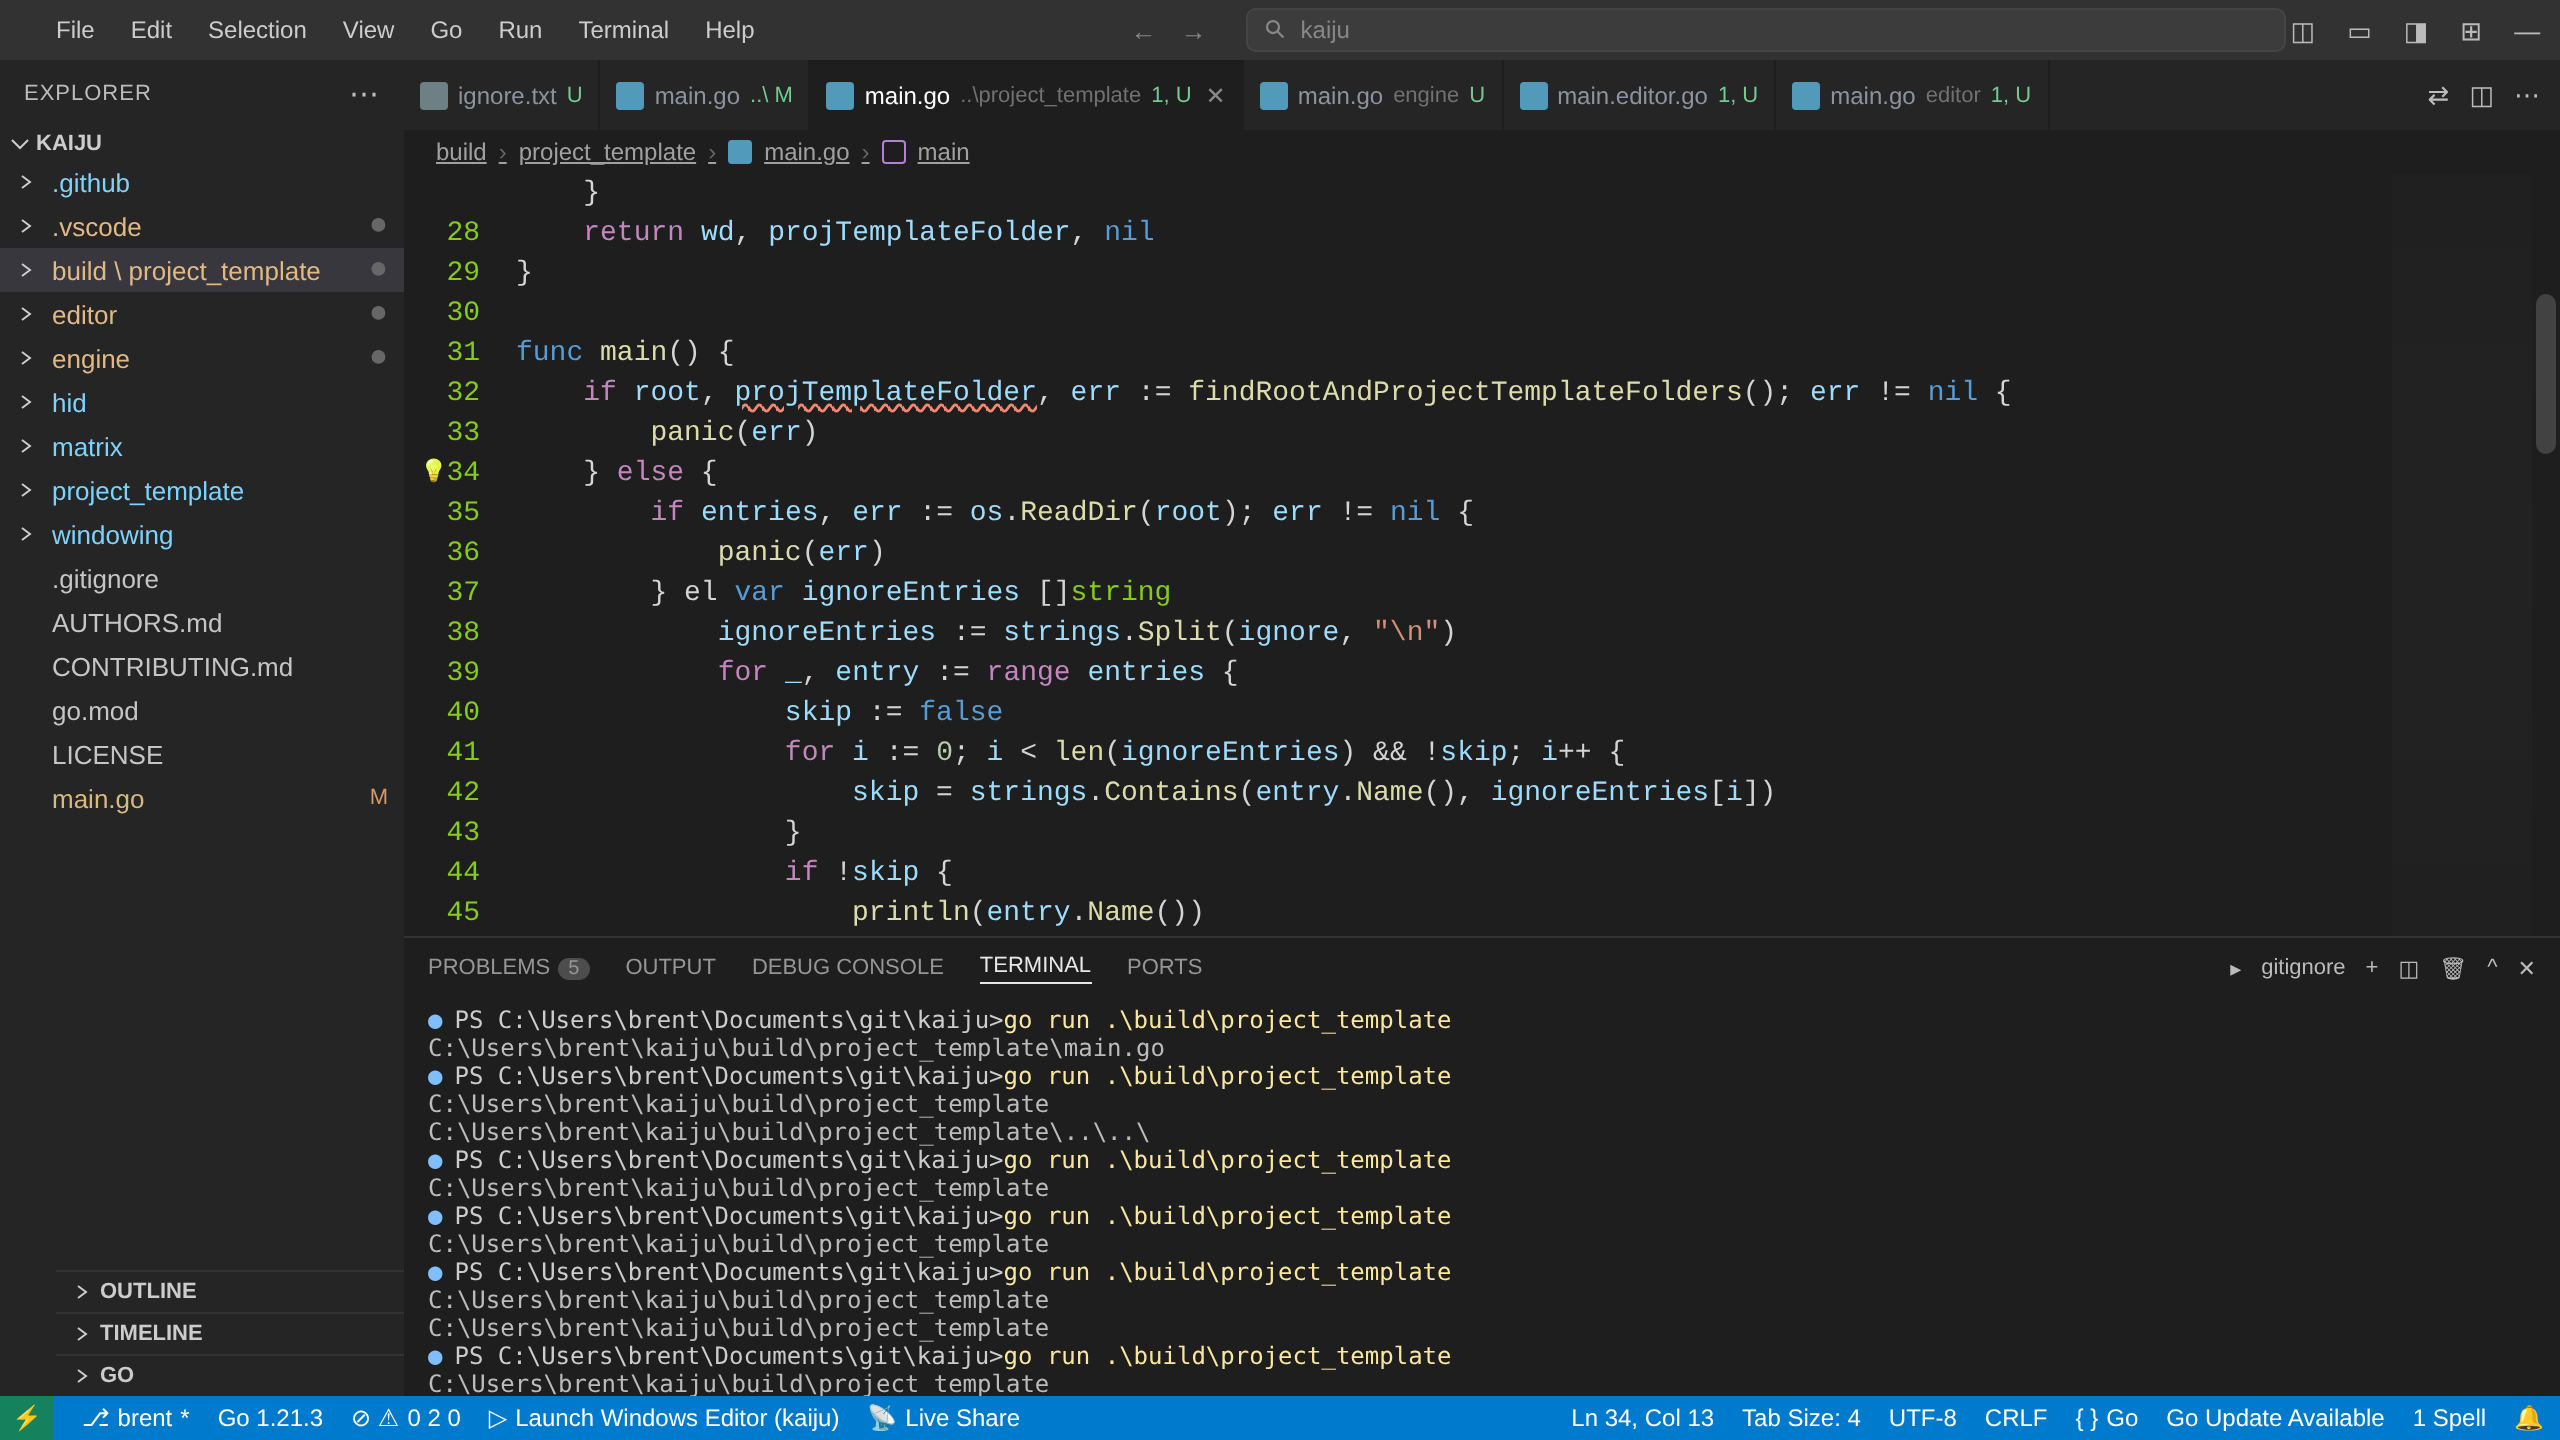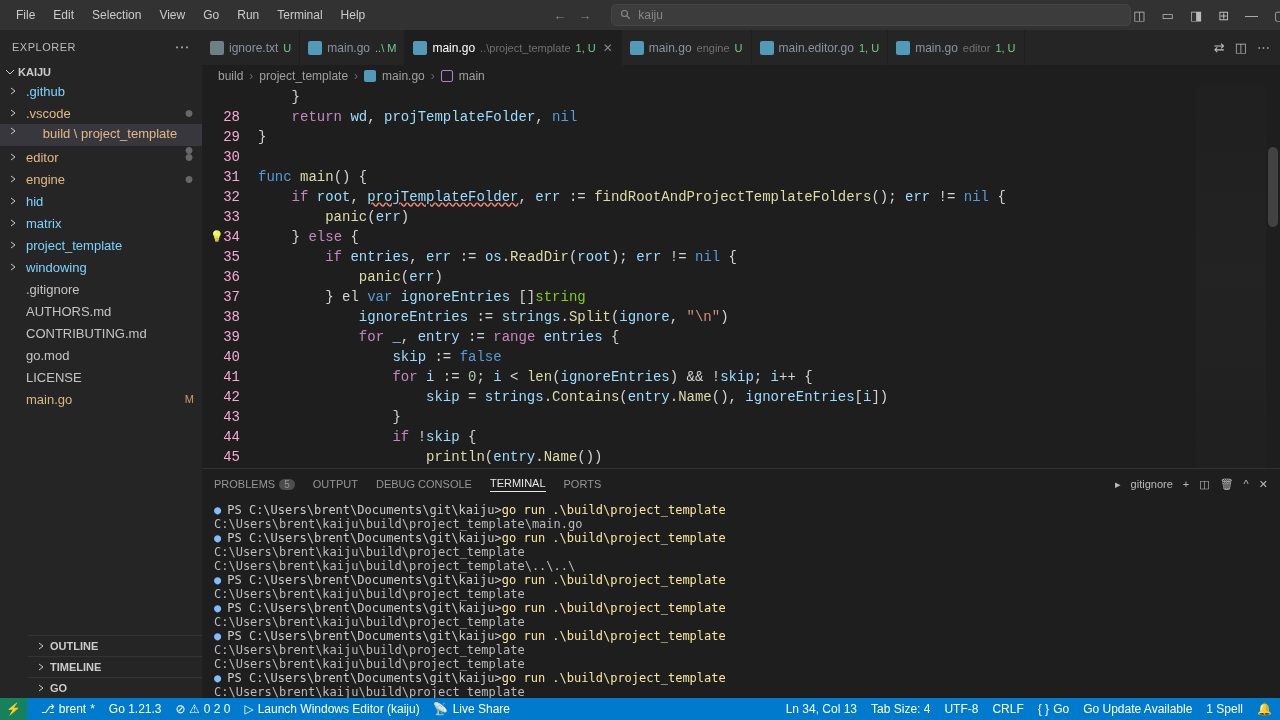--- a/index.html
+++ b/index.html
@@ -1,61 +1,61 @@
 <!DOCTYPE html>
 <html><head>
 <meta charset="utf-8">
 <style>
 * { margin: 0; padding: 0; box-sizing: border-box; }
 body { font-family: 'Segoe UI', sans-serif; background: #1e1e1e; color: #cccccc; font-size: 13px; overflow: hidden; width: 1280px; height: 720px; }
-.titlebar { height: 30px; background: #323233; display: flex; align-items: center; padding: 0 8px; }
+.titlebar { height: 30px; background: #323233; display: flex; align-items: center; padding: 0 20px; }
 .menu { display: flex; gap: 2px; }
 .menu-item { padding: 4px 8px; cursor: pointer; font-size: 12px; }
 .nav-arrows { display: flex; margin-left: 180px; gap: 12px; }
 .nav-arrow { color: #888; cursor: pointer; }
 .search-center { margin-left: 20px; flex: 1; display: flex; justify-content: center; }
 .search-box { width: 520px; background: #3c3c3c; border: 1px solid #454545; border-radius: 5px; height: 22px; display: flex; align-items: center; padding: 0 8px; color: #888; font-size: 12px; }
 .search-box svg { margin-right: 6px; }
 .window-controls { display: flex; gap: 12px; margin-left: auto; color: #bbb; padding-right: 4px;}
 .window-controls span { cursor: pointer; padding: 2px; }
 .main-area { display: flex; height: calc(100% - 52px); }
 .sidebar { width: 202px; background: #252526; display: flex; flex-direction: column; }
 .sidebar-title { padding: 8px 12px; font-size: 11px; letter-spacing: 0.5px; color: #bbbbbb; display: flex; justify-content: space-between; align-items: center;}
 .sidebar-dots { color: #bbb; cursor: pointer; font-size: 15px;}
 .tree-root { padding: 2px 8px 2px 4px; display: flex; align-items: center; font-size: 11px; font-weight: bold; cursor: pointer; }
 .tree-root svg { margin-right: 2px; }
 .tree { flex: 1; overflow-y: auto; font-size: 13px;}
 .tree-item { padding: 2px 8px 2px 22px; display: flex; align-items: center; cursor: pointer; height: 22px; position: relative;}
 .tree-item svg.chev { position: absolute; left: 8px; }
-.tree-item.selected { background: #37373d; flex-direction: column; }
+.tree-item.selected { background: #37373d; }
 .tree-item.folder { color: #cccccc;}
 .tree-item .git-dot { margin-left: auto; color: #676767; font-size: 16px;}
 .tree-item .git-m { margin-left: auto; color: #d19a66; font-size: 11px;}
 .tree-label { margin-left: 4px; color: #c5c5c5;}
 .tree-label.folder { color: #7dd3fc; }
 .tree-label.mod { color: #d7ba7d;}
 .tree-label.modfolder { color: #e2b885;}
 .sidebar-panel { padding: 4px 8px; font-size: 11px; font-weight: bold; border-top: 1px solid #333; display: flex; align-items: center; cursor: pointer; margin-left: 28px;}
 .sidebar-panel svg { margin-right: 4px;}
 .editor-area { flex: 1; display: flex; flex-direction: column; background: #1e1e1e; position: relative;}
 .tabs { display: flex; background: #252526; height: 35px; align-items: stretch; }
 .tab { display: flex; align-items: center; padding: 0 8px; font-size: 12px; border-right: 1px solid #1e1e1e; cursor: pointer; gap: 5px; color: #8b949e;}
 .tab.active { background: #1e1e1e; color: #ffffff;}
 .tab .go-ico { width:14px; height:14px; background:#519aba; border-radius:2px; display:inline-block;}
 .tab .txt-ico { width:14px; height:14px; background:#6d8086; border-radius:2px;}
 .tab-dim { color: #717171; font-size: 11px;}
 .tab-badge { color: #73c990; font-size: 11px;}
 .tab-close { color: #888; margin-left: 2px;}
 .tab-actions { margin-left: auto; display: flex; align-items: center; gap: 10px; padding-right: 10px; color: #bbb;}
-.breadcrumbs { background: #1e1e1e; padding: 4px 16px; font-size: 12px; color: #a0a0a0; display: flex; align-items: center; gap: 6px;}
+.breadcrumbs { background: #1e1e1e; padding: 4px 16px; font-size: 12px; color: #a0a0a0; display: flex; align-items: center; gap: 6px; text-decoration: underline;}
 .breadcrumbs .crumb-sep { color: #666;}
 .go-ico-sm { width:12px; height:12px; background:#519aba; border-radius: 2px; display:inline-block;}
 .fn-ico { width:12px; height:12px; border:1px solid #b180d7; border-radius:2px; display:inline-block;}
 .code-area { flex: 1; display: flex; font-family: 'Consolas', 'Courier New', monospace; font-size: 14px; line-height: 20px; overflow: hidden; position: relative;}
-.gutter { width: 56px; text-align: right; padding-right: 18px; color: #f9a8d4; user-select: none; background: #1e1e1e;}
+.gutter { width: 56px; text-align: right; padding-right: 18px; color: #84cc16; user-select: none; background: #1e1e1e;}
 .gutter-line { height: 20px;}
 .gutter-line.hashint { position: relative;}
 .gutter-line.hashint::before { content:"💡"; position:absolute; left: 8px; font-size:11px; filter: sepia(1) saturate(3) hue-rotate(10deg);}
 .code-content { flex: 1; white-space: pre; color: #d4d4d4; }
 .code-line { height: 20px;}
 .kw { color: #c586c0;} 
 .kw2 { color: #569cd6;} 
 .fn { color: #dcdcaa;}
 .type { color: #84cc16;}
 .var { color: #9cdcfe;}

